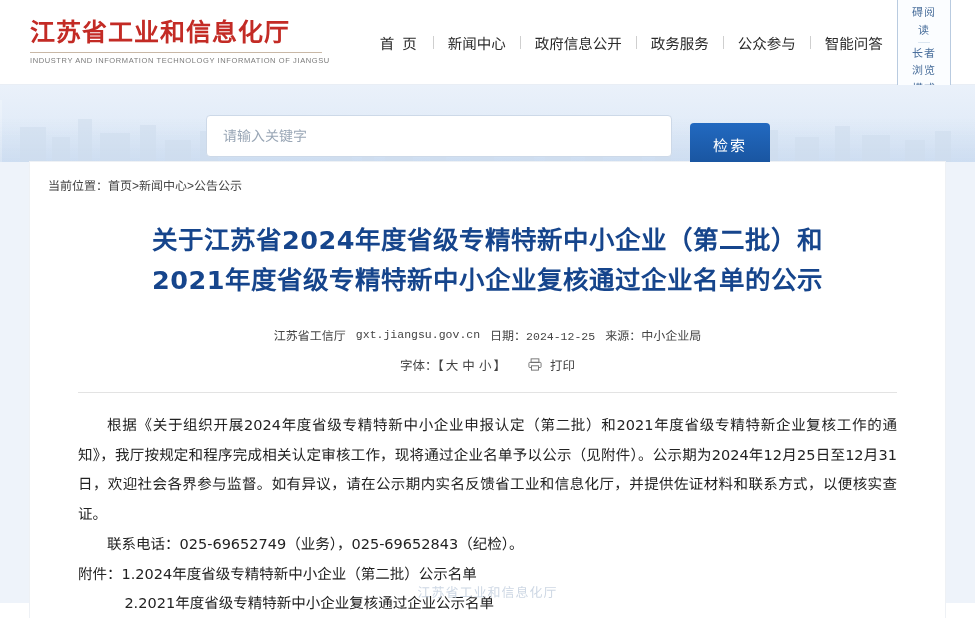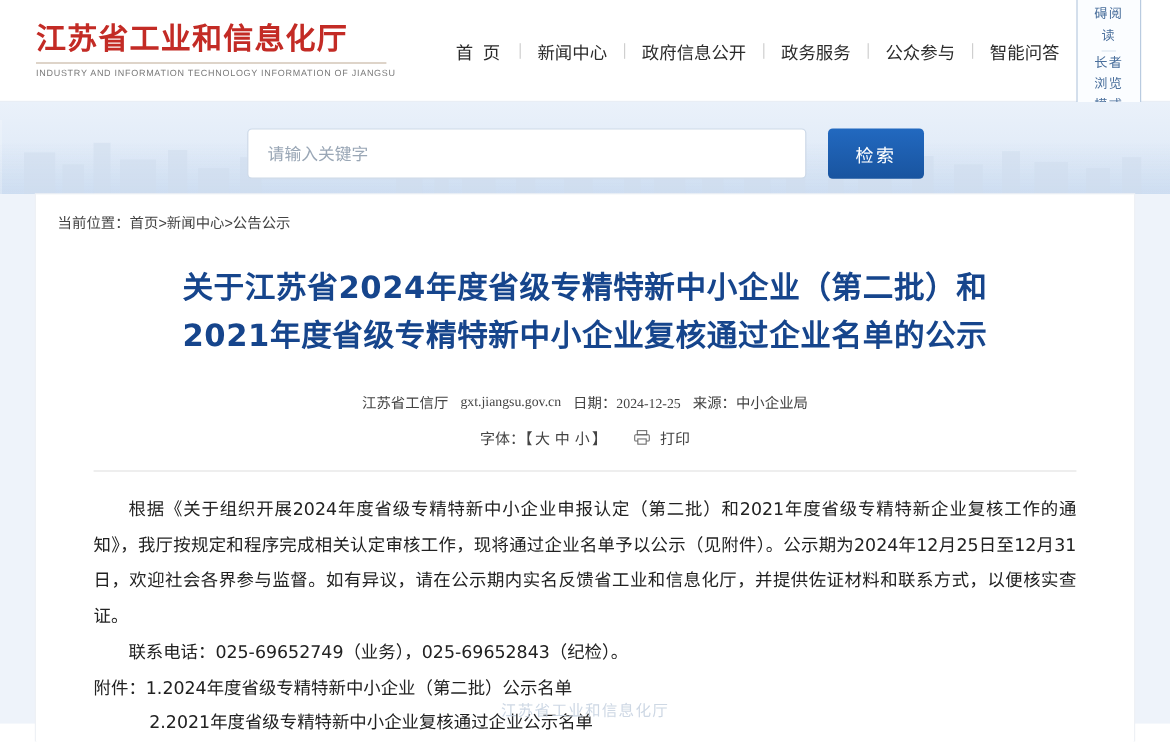--- a/index.html
+++ b/index.html
@@ -146,20 +146,21 @@
     width: 80px; height: 42px;
     background: #1a5fb4;
     background: linear-gradient(180deg, #2269c0, #19549f);
     color: #fff;
     border: none;
     border-radius: 4px;
     font-size: 15px;
     letter-spacing: 2px;
     cursor: pointer;
     font-family: "Liberation Sans", sans-serif;
+    margin-top: 16px;
   }
 
   
   .content-wrap {
     position: relative;
     background: #eef3fa;
     height: 441px;
     padding: 16px;
   }
   .card {
@@ -193,21 +194,21 @@
   .meta-row {
     display: flex;
     justify-content: center;
     align-items: center;
     gap: 10px;
     font-size: 12px;
     color: #444;
     margin-top: 26px;
     font-family: "DejaVu Sans", sans-serif;
   }
-  .meta-mono { font-family: Liberation Serif, serif; font-size: 11.5px; }
+  .meta-mono { font-family: Liberation Mono, monospace; font-size: 11.5px; }
 
   .font-row {
     display: flex;
     justify-content: center;
     align-items: center;
     gap: 22px;
     font-size: 12.5px;
     color: #444;
     margin-top: 12px;
   }

